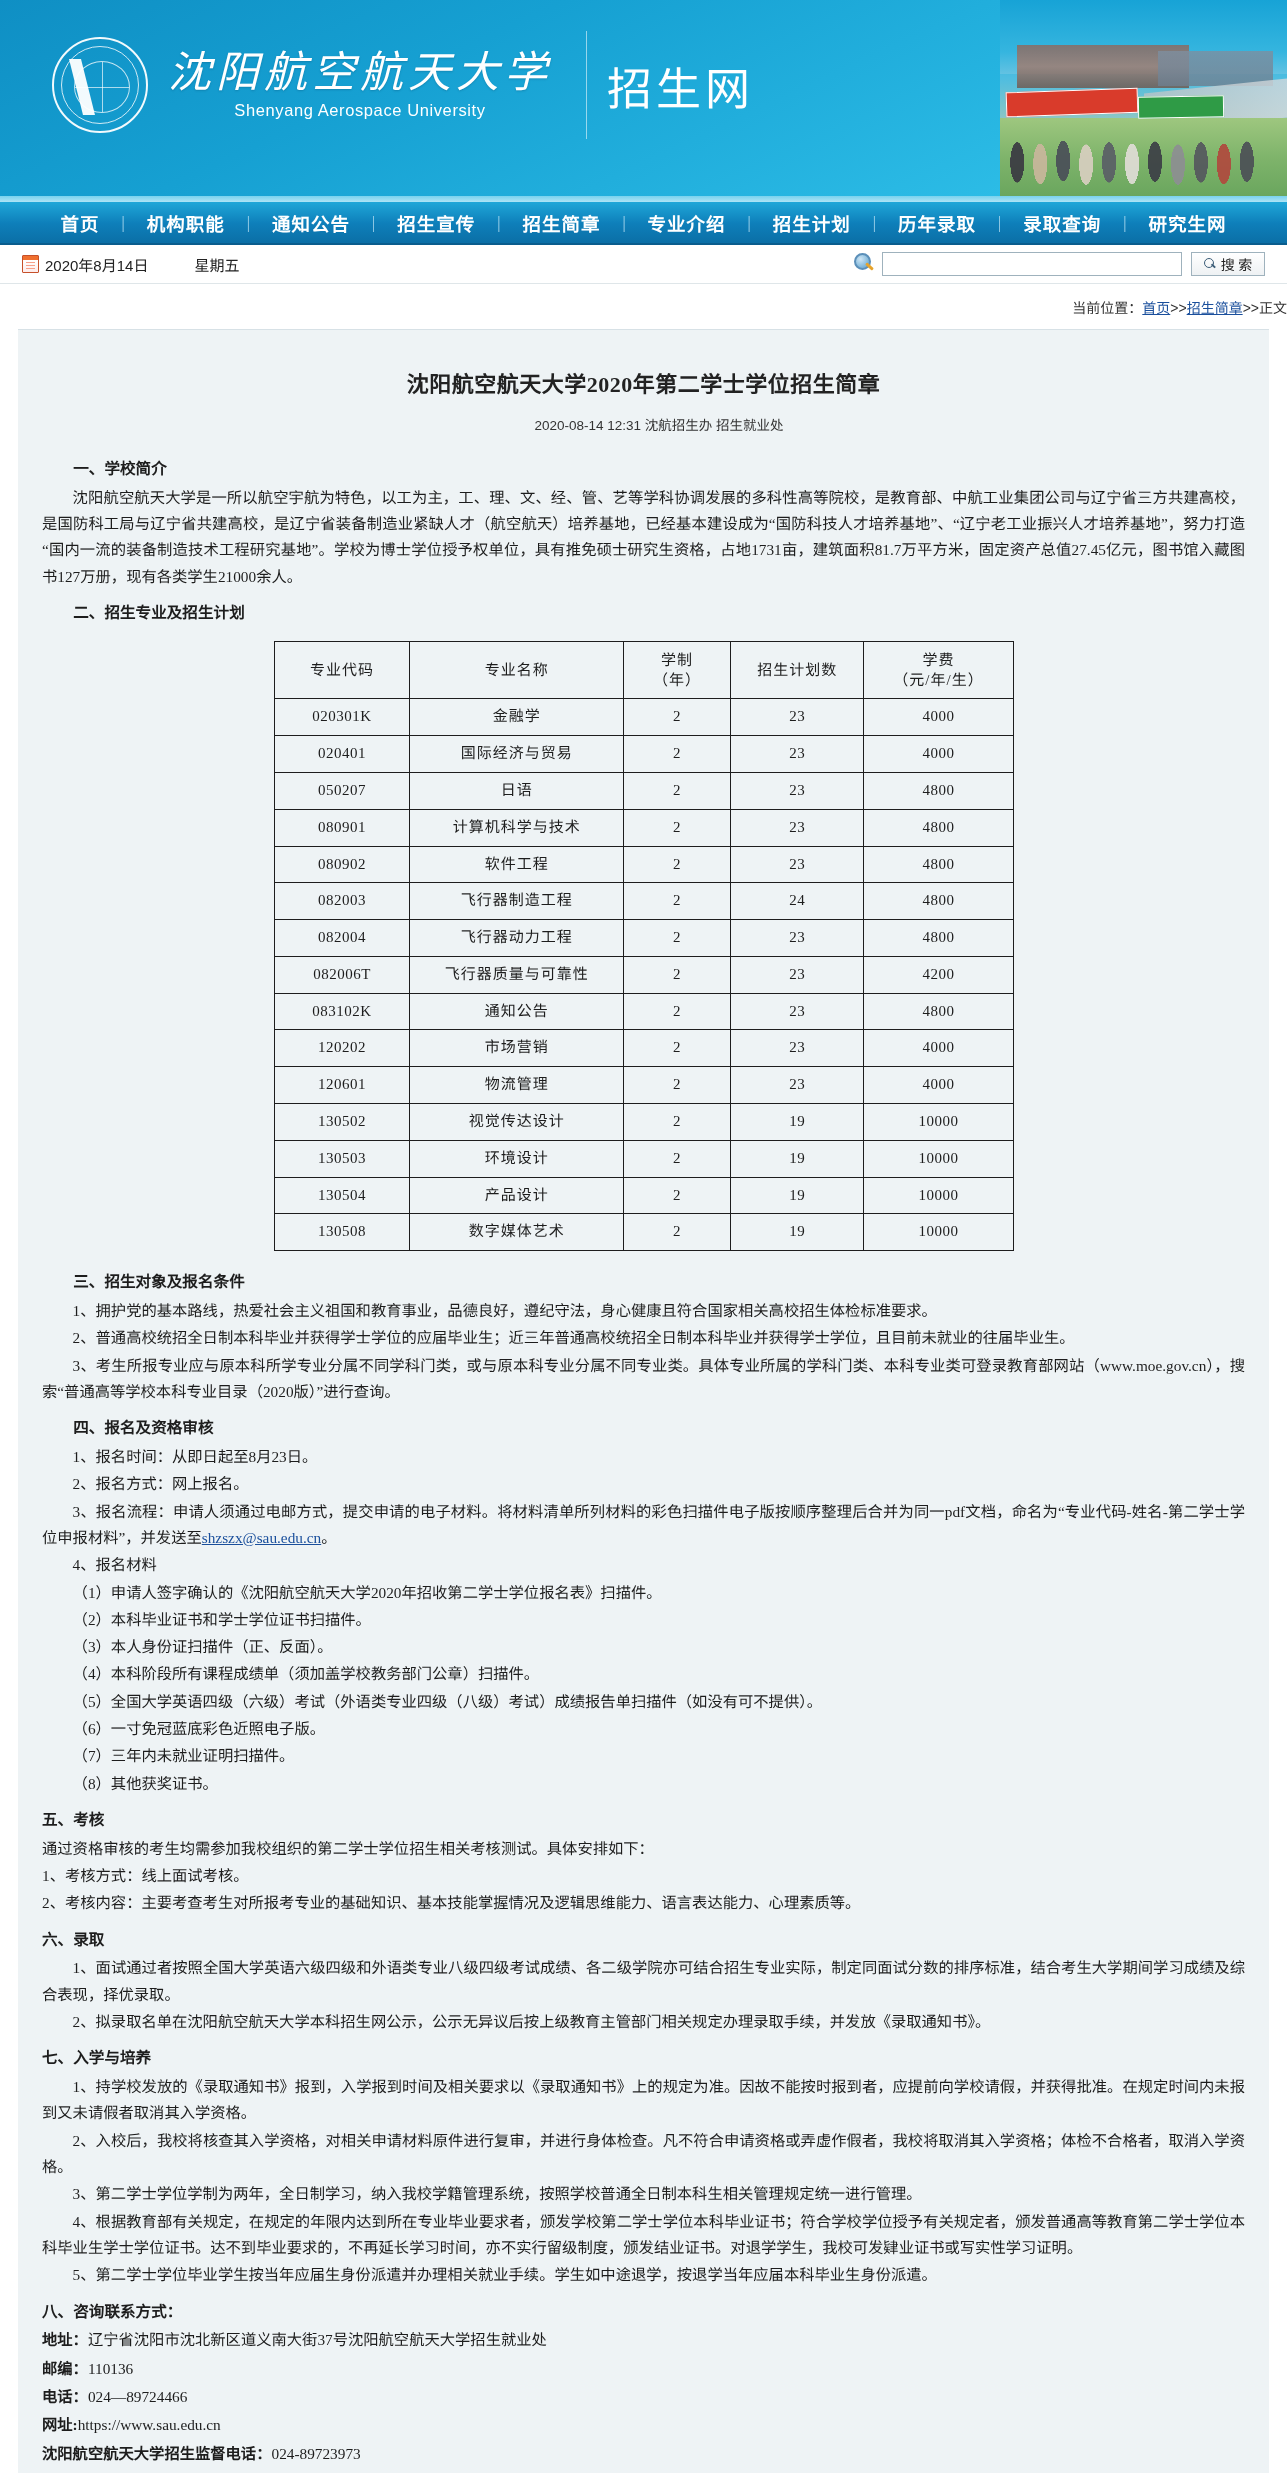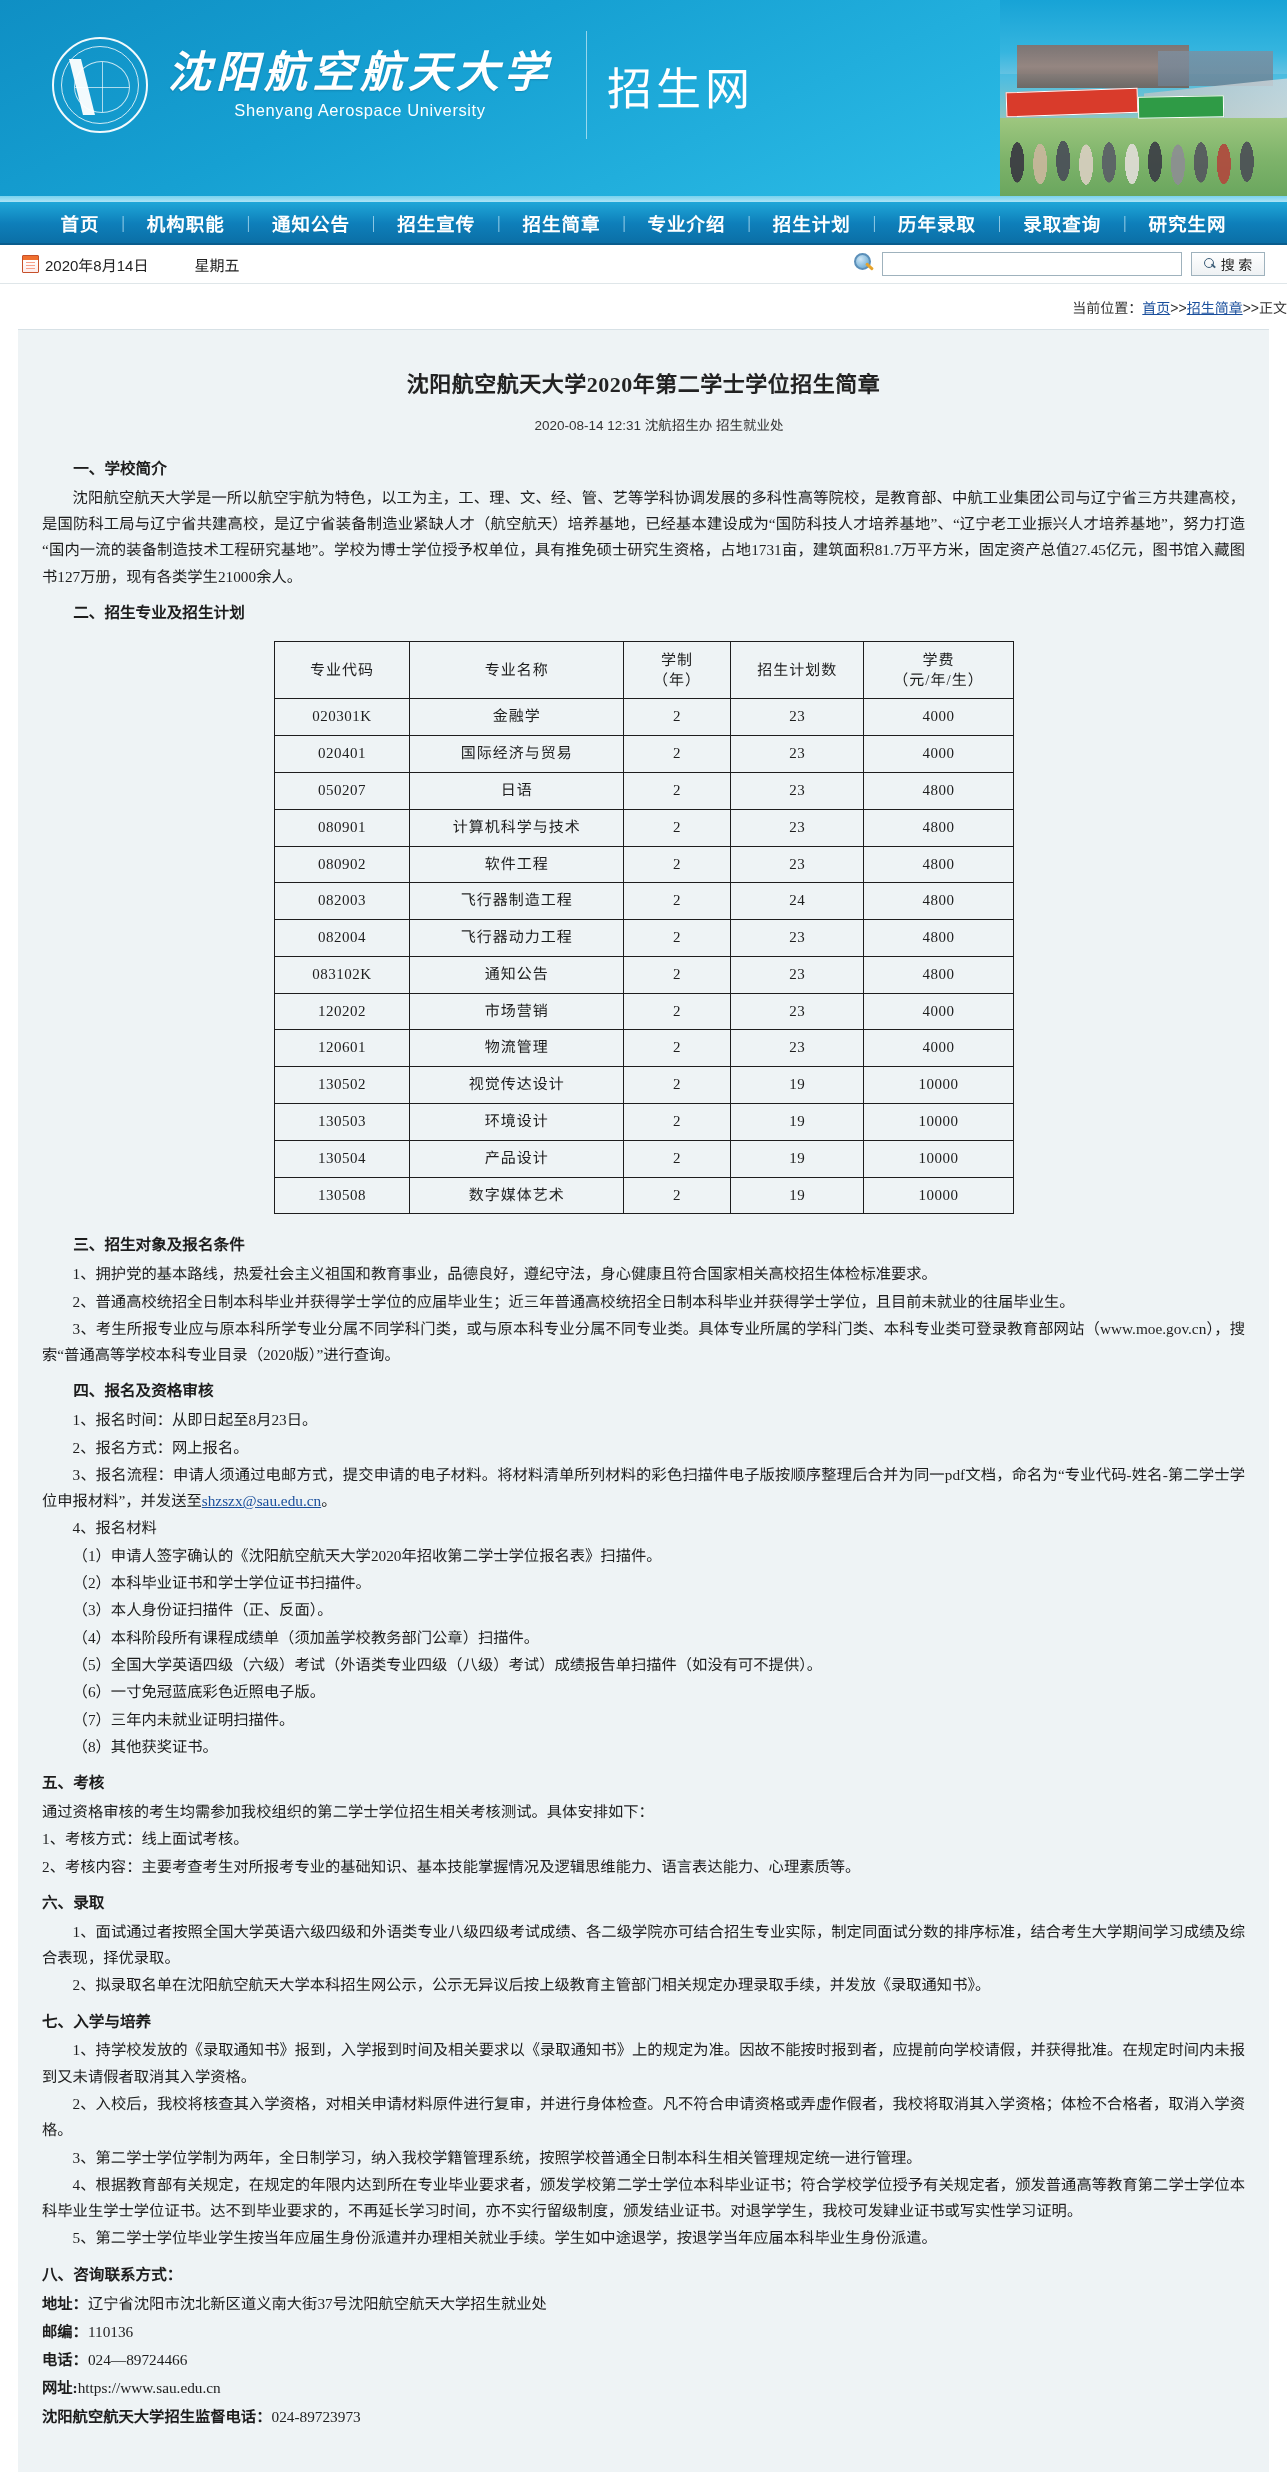--- a/index.html
+++ b/index.html
@@ -129,21 +129,21 @@
     border-top:1.1px solid rgba(255,255,255,.65);
   }
   .logo-wordmark {
     margin-left: 20px;
     display:flex; flex-direction:column; align-items:center;
   }
   .logo-cn {
     font-family: "Liberation Serif", "DejaVu Serif", serif;
     color:#ffffff;
     font-size: 43px;
-    font-weight: bold;
+    font-weight: normal;
     letter-spacing: 5px;
     font-style: italic;
     line-height: 1.05;
     white-space: nowrap;
     text-shadow: 0 1px 2px rgba(0,60,90,.25);
   }
   .logo-en {
     color:#ffffff;
     font-family:"Liberation Sans", sans-serif;
     font-size: 16.5px;
@@ -531,20 +531,27 @@
               <td class="num">4800</td>
             </tr>
             <tr>
               <td class="code">082004</td>
               <td class="">飞行器动力工程</td>
               <td class="num">2</td>
               <td class="num">23</td>
               <td class="num">4800</td>
             </tr>
             <tr>
+              <td class="code">082006T</td>
+              <td class="">飞行器质量与可靠性</td>
+              <td class="num">2</td>
+              <td class="num">23</td>
+              <td class="num">4200</td>
+            </tr>
+            <tr>
               <td class="code">083102K</td>
               <td class="">通知公告</td>
               <td class="num">2</td>
               <td class="num">23</td>
               <td class="num">4800</td>
             </tr>
             <tr>
               <td class="code">120202</td>
               <td class="">市场营销</td>
               <td class="num">2</td>

